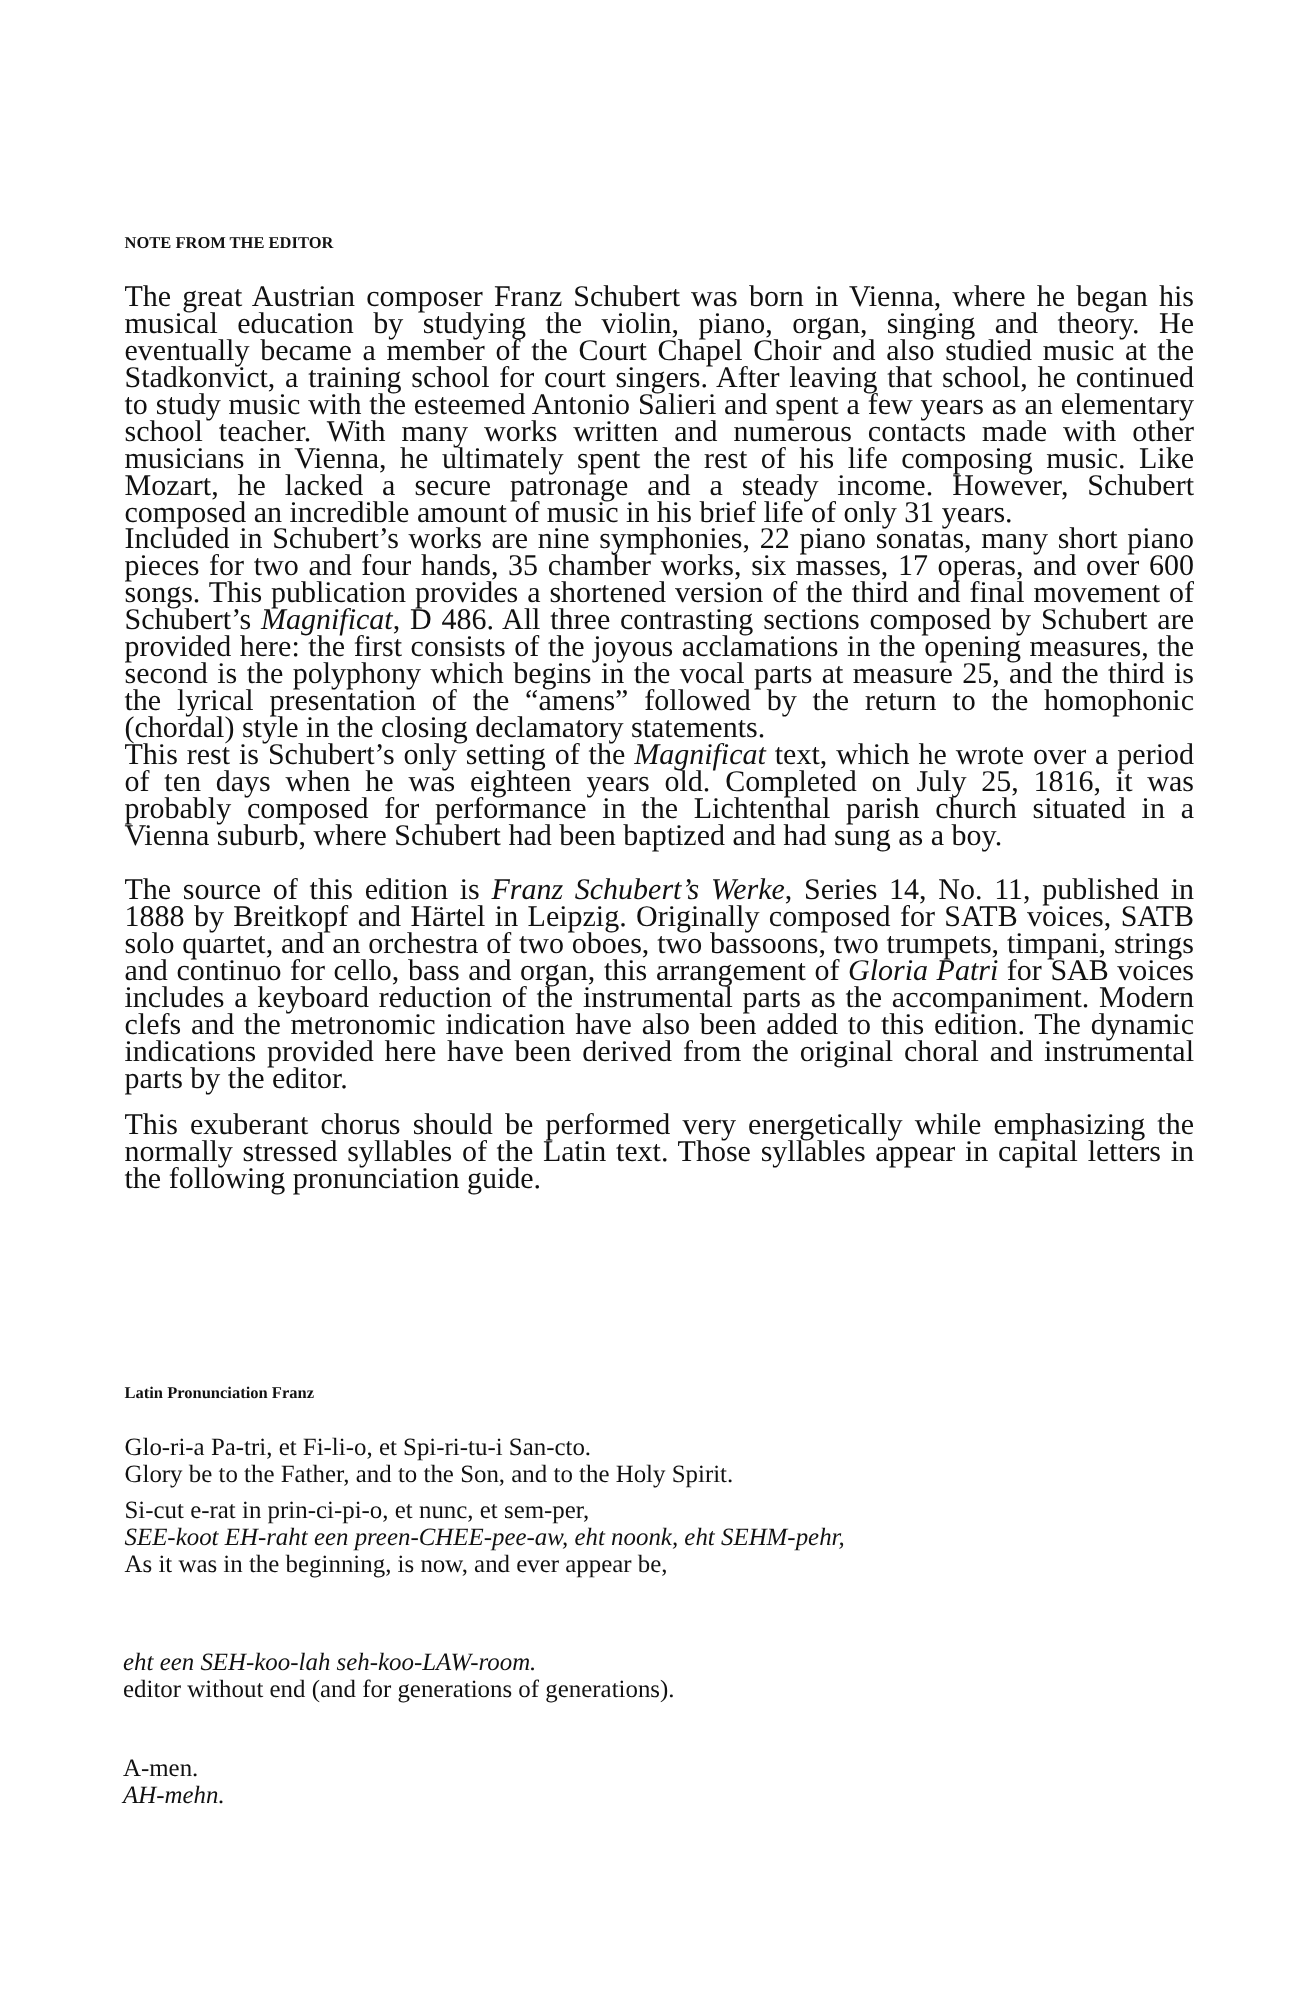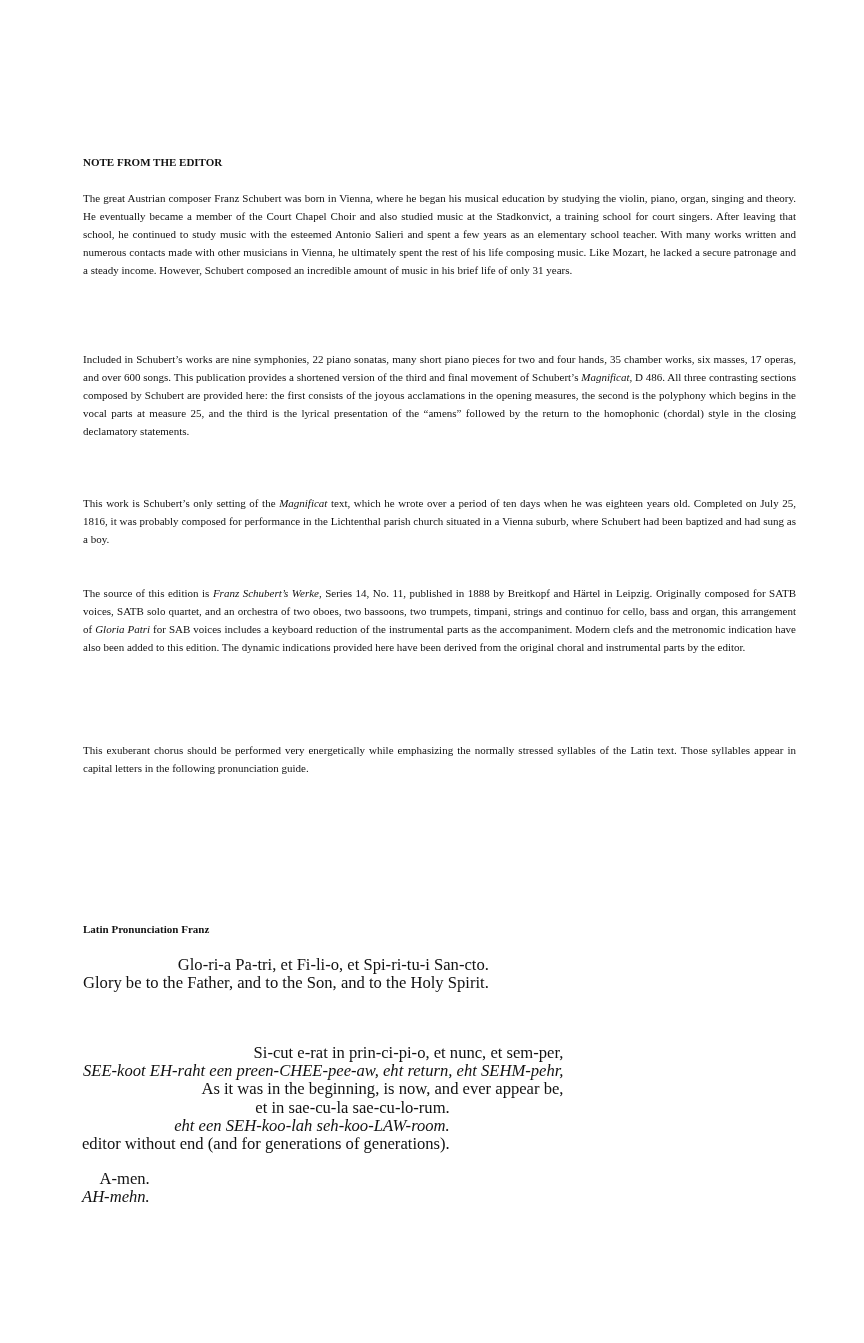--- a/index.html
+++ b/index.html
@@ -5,69 +5,68 @@
   html, body { margin: 0; padding: 0; background: #ffffff; }
   body {
     width: 864px; height: 1343px; position: relative; overflow: hidden;
     font-family: "Liberation Serif", "DejaVu Serif", serif;
     color: #111111;
   }
   .page { position: absolute; left: 83px; top: 0; width: 713px; }
   .h { font-weight: bold; font-size: 11px; line-height: 18px; position: absolute; left: 0; white-space: nowrap; }
   .para {
     position: absolute; left: 0; width: 713px;
-    font-size: 11px; line-height: 18px; text-align: justify; text-align-last: left;
+    font-size: 20px; line-height: 18px; text-align: justify; text-align-last: left;
   }
   .para i { font-style: italic; font-family: Liberation Serif, serif; }
   .guide { position: absolute; left: 0; font-size: 16.6px; line-height: 18px; white-space: nowrap; }
-  .guide .line { display: block; text-align: right; }
+  .guide .line { display: block; }
   .guide .it { font-style: italic; }
 </style>
 </head>
 <body>
 
 <div class="page">
 
   <div class="h" style="top:153px">NOTE FROM THE EDITOR</div>
 
   <p class="para" style="top:189px;margin:0">
     <span>The great Austrian composer Franz Schubert was born in Vienna, where he began his musical education by studying the violin, piano, organ, singing and theory. He eventually became a member of the Court Chapel Choir and also studied music at the Stadkonvict, a training school for court singers. After leaving that school, he continued to study music with the esteemed Antonio Salieri and spent a few years as an elementary school teacher. With many works written and numerous contacts made with other musicians in Vienna, he ultimately spent the rest of his life composing music. Like Mozart, he lacked a secure patronage and a steady income. However, Schubert composed an incredible amount of music in his brief life of only 31 years.</span>
   </p>
 
   <p class="para" style="top:350px;margin:0">
     <span>Included in Schubert’s works are nine symphonies, 22 piano sonatas, many short piano pieces for two and four hands, 35 chamber works, six masses, 17 operas, and over 600 songs. This publication provides a shortened version of the third and final movement of Schubert’s </span><i>Magnificat</i><span>, D 486. All three contrasting sections composed by Schubert are provided here: the first consists of the joyous acclamations in the opening measures, the second is the polyphony which begins in the vocal parts at measure 25, and the third is the lyrical presentation of the “amens” followed by the return to the homophonic (chordal) style in the closing declamatory statements.</span>
   </p>
 
   <p class="para" style="top:494px;margin:0">
-    <span>This work is Schubert’s only setting of the </span><i>Magnificat</i><span> text, which he wrote over a period of ten days when he was eighteen years old. Completed on July 25, 1816, it was probably composed for performance in the Lichtenthal parish church situated in a Vienna suburb, where Schubert had been baptized and had sung as a boy.</span>
+    <span>This rest is Schubert’s only setting of the </span><i>Magnificat</i><span> text, which he wrote over a period of ten days when he was eighteen years old. Completed on July 25, 1816, it was probably composed for performance in the Lichtenthal parish church situated in a Vienna suburb, where Schubert had been baptized and had sung as a boy.</span>
   </p>
 
   <p class="para" style="top:584px;margin:0">
     <span>The source of this edition is </span><i>Franz Schubert’s Werke</i><span>, Series 14, No. 11, published in 1888 by Breitkopf and Härtel in Leipzig. Originally composed for SATB voices, SATB solo quartet, and an orchestra of two oboes, two bassoons, two trumpets, timpani, strings and continuo for cello, bass and organ, this arrangement of </span><i>Gloria Patri</i><span> for SAB voices includes a keyboard reduction of the instrumental parts as the accompaniment. Modern clefs and the metronomic indication have also been added to this edition. The dynamic indications provided here have been derived from the original choral and instrumental parts by the editor.</span>
   </p>
 
   <p class="para" style="top:741px;margin:0">
     <span>This exuberant chorus should be performed very energetically while emphasizing the normally stressed syllables of the Latin text. Those syllables appear in capital letters in the following pronunciation guide.</span>
   </p>
 
   <div class="h" style="top:920px">Latin Pronunciation Franz</div>
 
   <div class="guide" style="top:956px">
     <span class="line">Glo-ri-a Pa-tri, et Fi-li-o, et Spi-ri-tu-i San-cto.</span>
     <span class="line">Glory be to the Father, and to the Son, and to the Holy Spirit.</span>
   </div>
 
-  <div class="guide" style="top:1044px">
+  <div class="guide" style="top:998px">
     <span class="line">Si-cut e-rat in prin-ci-pi-o, et nunc, et sem-per,</span>
-    <span class="line it">SEE-koot EH-raht een preen-CHEE-pee-aw, eht return, eht SEHM-pehr,</span>
+    <span class="line it">SEE-koot EH-raht een preen-CHEE-pee-aw, eht noonk, eht SEHM-pehr,</span>
     <span class="line">As it was in the beginning, is now, and ever appear be,</span>
   </div>
 
   <div class="guide" style="top:1099px;left:-1px">
-    <span class="line">et in sae-cu-la sae-cu-lo-rum.</span>
     <span class="line it">eht een SEH-koo-lah seh-koo-LAW-room.</span>
     <span class="line">editor without end (and for generations of generations).</span>
   </div>
 
   <div class="guide" style="top:1170px;left:-1px">
     <span class="line">A-men.</span>
     <span class="line it">AH-mehn.</span>
   </div>
 
 </div>

